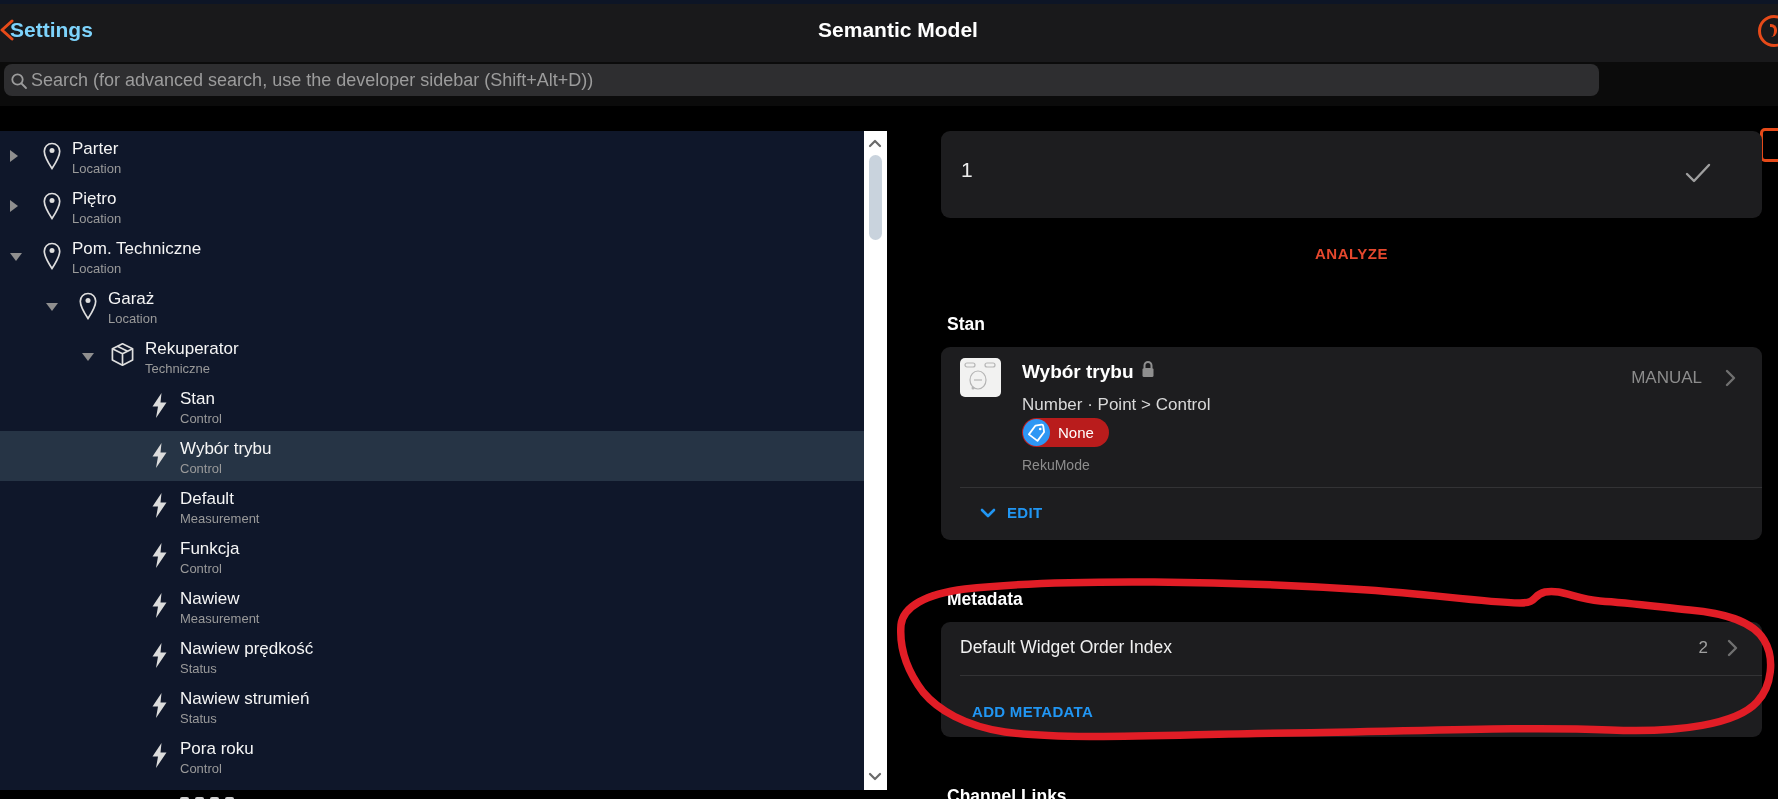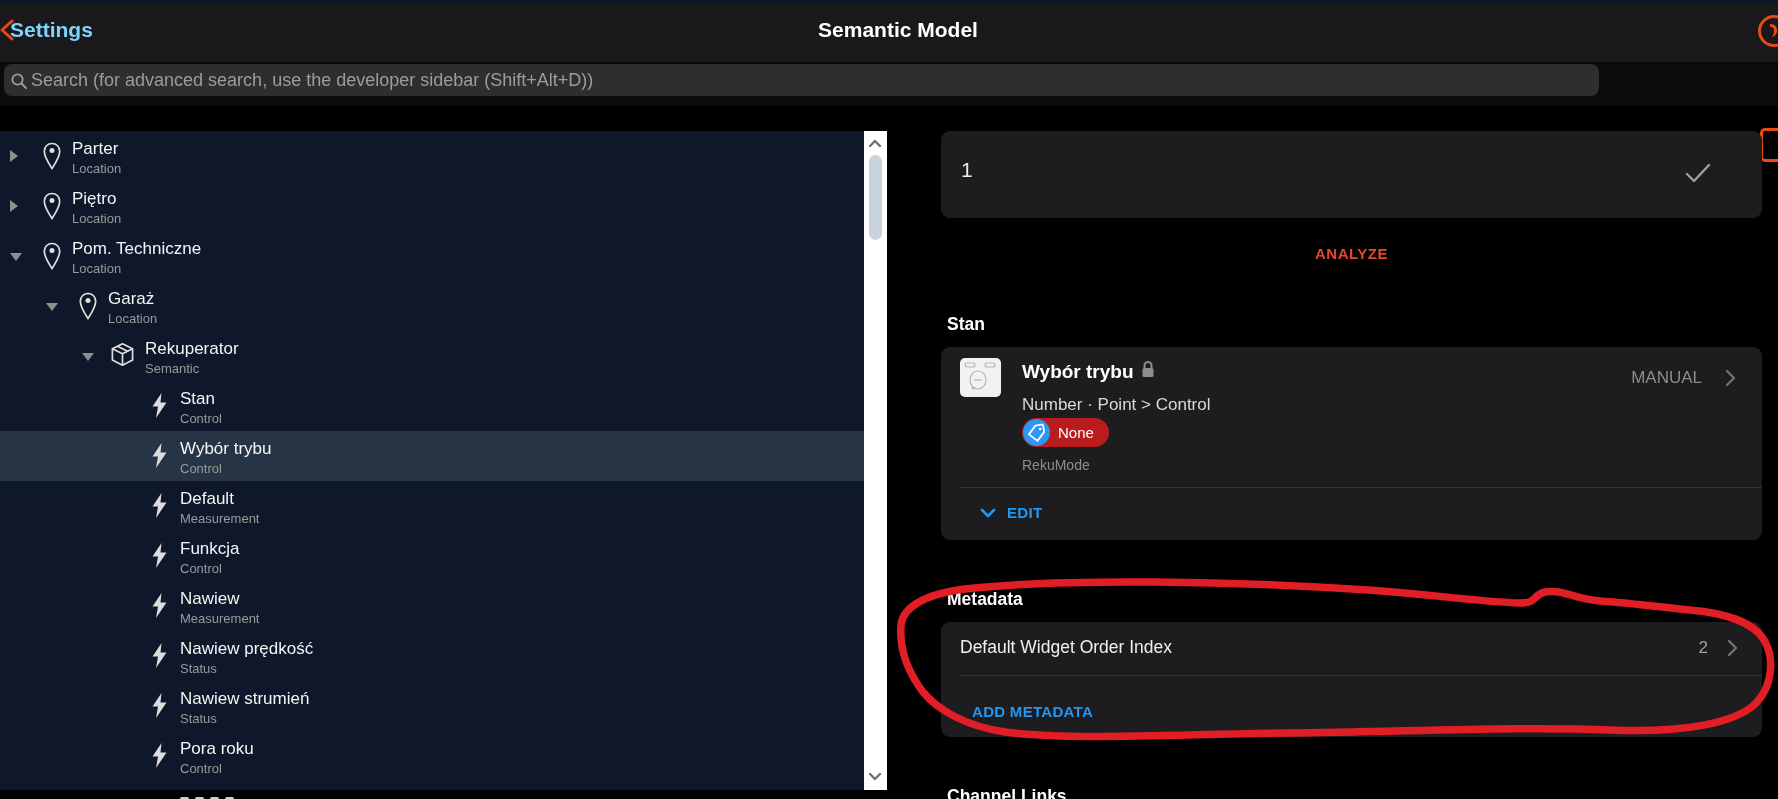--- a/index.html
+++ b/index.html
@@ -138,21 +138,21 @@
       <div class="tsub" style="left: 108px;">Location</div>
     </div>
     <div class="trow" style="top: 200px;">
       <span class="arrow down" style="left: 82px;"></span>
       <span class="ticon" style="left: 110px;"><svg width="25" height="25" viewBox="0 0 25 25">
           <path d="M12.5 1.8 L22.6 6.8 L22.6 18 L12.5 23.2 L2.4 18 L2.4 6.8 Z" fill="none" stroke="#dedede" stroke-width="1.7" stroke-linejoin="round"></path>
           <path d="M2.4 6.8 L12.5 11.8 L22.6 6.8 M12.5 11.8 L12.5 23" fill="none" stroke="#dedede" stroke-width="1.7" stroke-linejoin="round"></path>
           <path d="M7.4 4.3 L17.6 9.3" fill="none" stroke="#dedede" stroke-width="1.7"></path>
         </svg></span>
       <div class="ttitle" style="left: 145px;">Rekuperator</div>
-      <div class="tsub" style="left: 145px;">Semantic</div>
+      <div class="tsub" style="left: 145px;">Techniczne</div>
     </div>
     <div class="trow" style="top: 250px; padding-left: 24px;">
       <span class="ticon" style="left: 151px;"><svg width="17" height="27" viewBox="0 0 17 27">
           <path d="M10.5 1 L1.5 14.5 L7 14.5 L5 26 L15.5 10.5 L9.5 10.5 Z" fill="#dcdcdc"></path>
         </svg></span>
       <div class="ttitle" style="left: 180px;">Stan</div>
       <div class="tsub" style="left: 180px;">Control</div>
     </div>
     <div class="trow selected" style="top: 300px;">
       <span class="ticon" style="left: 151px;"><svg width="17" height="27" viewBox="0 0 17 27">

